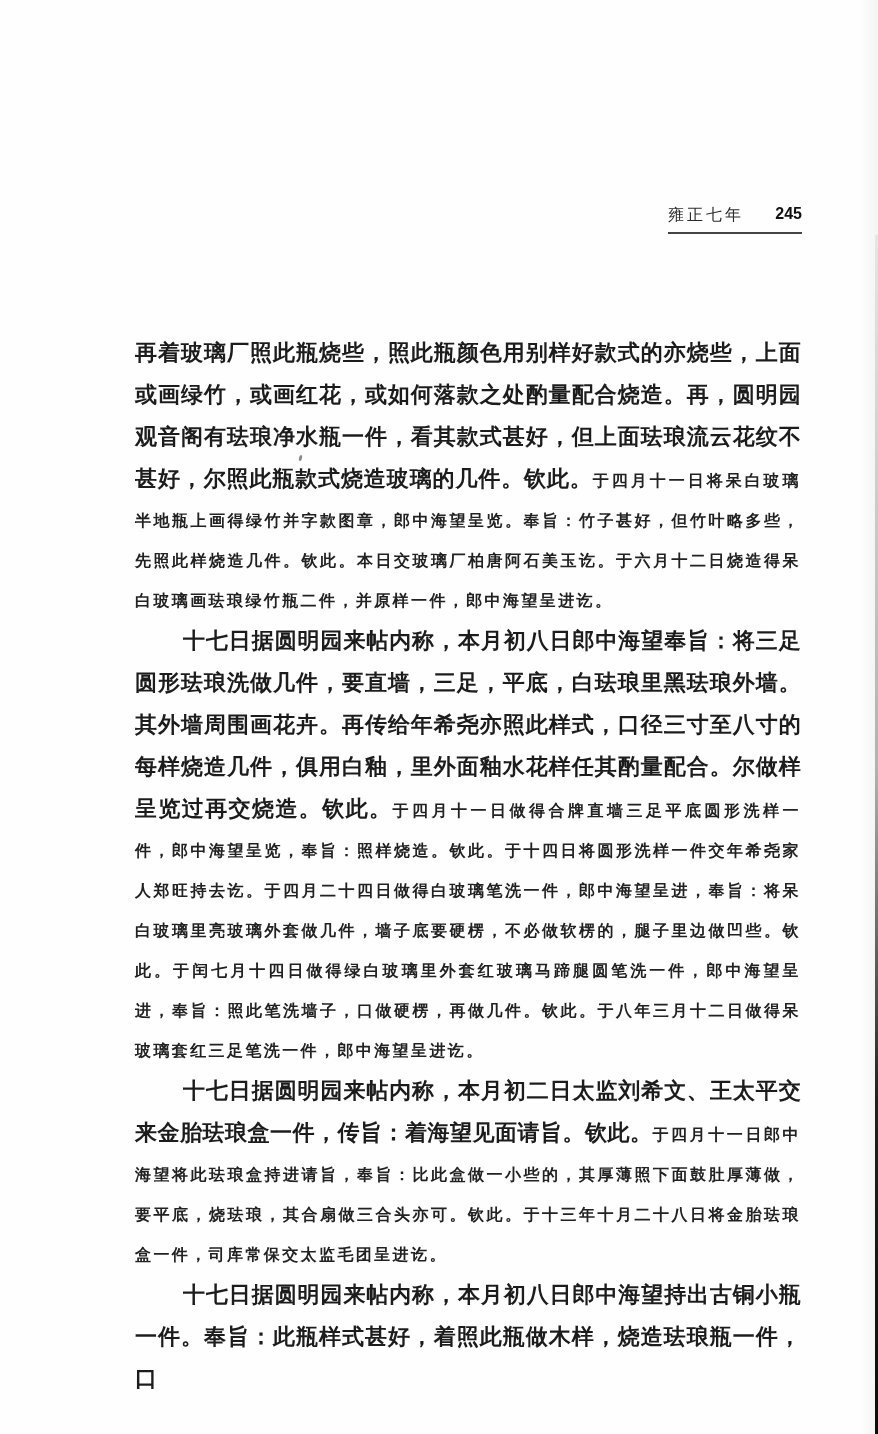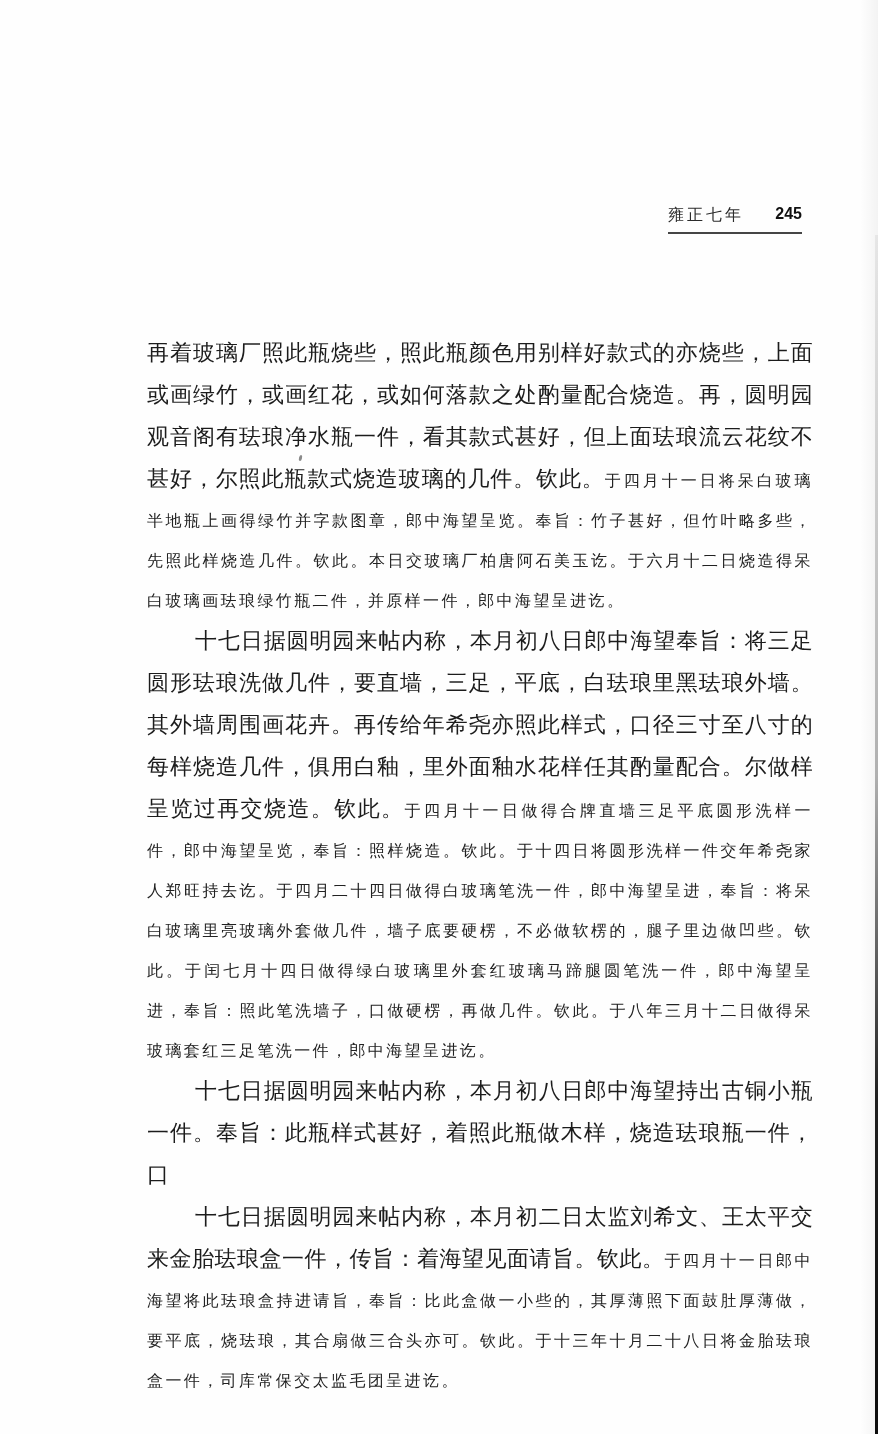--- a/index.html
+++ b/index.html
@@ -58,25 +58,26 @@
   }
   .pagenum {
     font-family: "Liberation Sans", "DejaVu Sans", sans-serif;
     font-weight: 700;
     font-size: 16px;
     color: #111111;
     line-height: 0.85;
   }
   .body-text {
     position: absolute;
-    left: 147px;
+    left: 135px;
     top: 333px;
     width: 666px;
     text-align: justify;
     color: #1c1c1c;
+    font-weight: bold;
   }
   .para {
     margin: 0;
     line-height: 40px;
   }
   .para.indent {
     text-indent: 48px;
   }
   .lg {
     font-size: 22px;
@@ -109,23 +110,23 @@
     <span class="chapter">雍正七年</span>
     <span class="pagenum">245</span>
   </div>
 
   <div class="body-text">
 
     <p class="para"><span class="lg">再着玻璃厂照此瓶烧些，照此瓶颜色用别样好款式的亦烧些，上面或画绿竹，或画红花，或如何落款之处酌量配合烧造。再，圆明园观音阁有珐琅净水瓶一件，看其款式甚好，但上面珐琅流云花纹不甚好，尔照此瓶款式烧造玻璃的几件。钦此。</span><span class="sm">于四月十一日将呆白玻璃半地瓶上画得绿竹并字款图章，郎中海望呈览。奉旨：竹子甚好，但竹叶略多些，先照此样烧造几件。钦此。本日交玻璃厂柏唐阿石美玉讫。于六月十二日烧造得呆白玻璃画珐琅绿竹瓶二件，并原样一件，郎中海望呈进讫。</span></p>
 
     <p class="para indent"><span class="lg">十七日据圆明园来帖内称，本月初八日郎中海望奉旨：将三足圆形珐琅洗做几件，要直墙，三足，平底，白珐琅里黑珐琅外墙。其外墙周围画花卉。再传给年希尧亦照此样式，口径三寸至八寸的每样烧造几件，俱用白釉，里外面釉水花样任其酌量配合。尔做样呈览过再交烧造。钦此。</span><span class="sm">于四月十一日做得合牌直墙三足平底圆形洗样一件，郎中海望呈览，奉旨：照样烧造。钦此。于十四日将圆形洗样一件交年希尧家人郑旺持去讫。于四月二十四日做得白玻璃笔洗一件，郎中海望呈进，奉旨：将呆白玻璃里亮玻璃外套做几件，墙子底要硬楞，不必做软楞的，腿子里边做凹些。钦此。于闰七月十四日做得绿白玻璃里外套红玻璃马蹄腿圆笔洗一件，郎中海望呈进，奉旨：照此笔洗墙子，口做硬楞，再做几件。钦此。于八年三月十二日做得呆玻璃套红三足笔洗一件，郎中海望呈进讫。</span></p>
 
+    <p class="para indent"><span class="lg">十七日据圆明园来帖内称，本月初二日太监刘希文、王太平交来金胎珐琅盒一件，传旨：着海望见面请旨。钦此。</span><span class="sm">于四月十一日郎中海望将此珐琅盒持进请旨，奉旨：比此盒做一小些的，其厚薄照下面鼓肚厚薄做，要平底，烧珐琅，其合扇做三合头亦可。钦此。于十三年十月二十八日将金胎珐琅盒一件，司库常保交太监毛团呈进讫。</span></p>
+
     <p class="para indent"><span class="lg">十七日据圆明园来帖内称，本月初八日郎中海望持出古铜小瓶一件。奉旨：此瓶样式甚好，着照此瓶做木样，烧造珐琅瓶一件，口</span></p>
-
-    <p class="para indent"><span class="lg">十七日据圆明园来帖内称，本月初二日太监刘希文、王太平交来金胎珐琅盒一件，传旨：着海望见面请旨。钦此。</span><span class="sm">于四月十一日郎中海望将此珐琅盒持进请旨，奉旨：比此盒做一小些的，其厚薄照下面鼓肚厚薄做，要平底，烧珐琅，其合扇做三合头亦可。钦此。于十三年十月二十八日将金胎珐琅盒一件，司库常保交太监毛团呈进讫。</span></p>
 
   </div>
 
   <div class="speck"></div>
   <div class="edge-band"></div>
   <div class="edge-line"></div>
 
 </div>
 
 </body></html>

